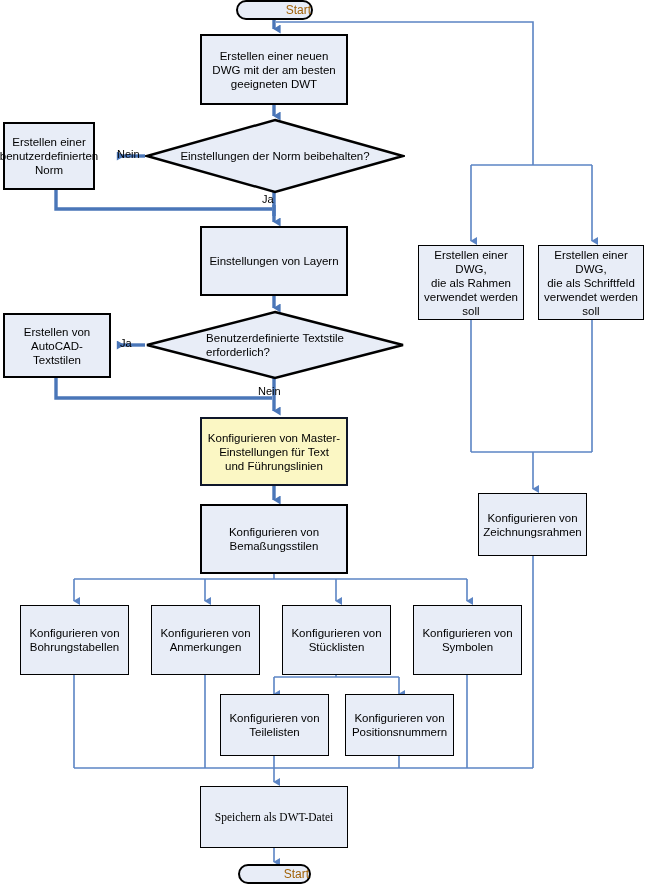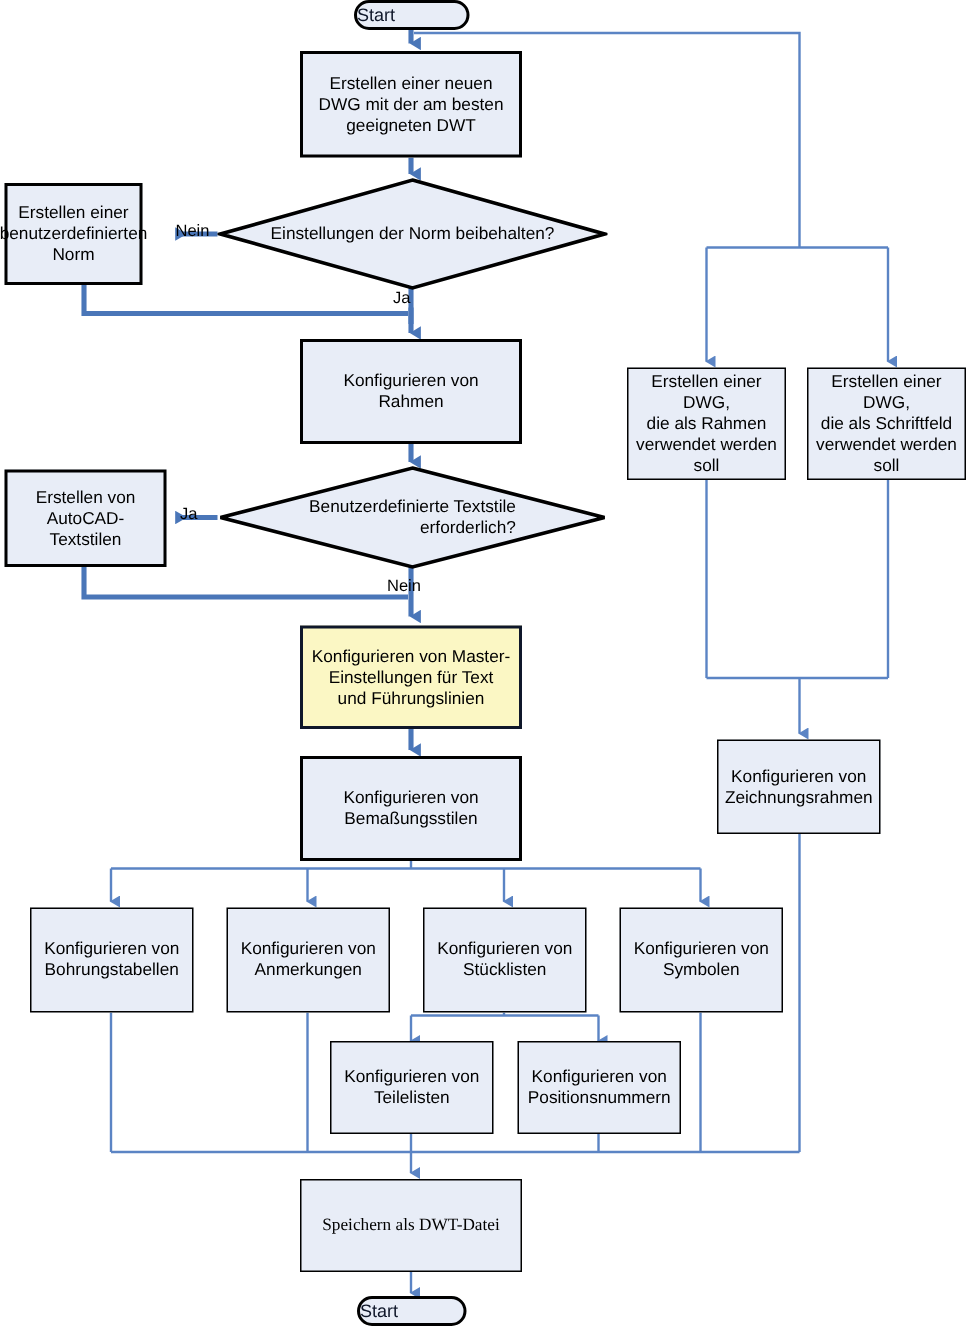--- a/index.html
+++ b/index.html
@@ -42,47 +42,47 @@
   .node.thin { border-width: 1px; }
   .node.highlight {
     background: #fbf7c4;
     border: 2px solid #0f172a;
   }
   .terminator {
     position: absolute;
     box-sizing: border-box;
     display: flex;
     align-items: center;
-    justify-content: flex-start;
+    justify-content: flex-end;
     background: #e8edf7;
     border: 2px solid #000000;
     border-radius: 11px;
     font-size: 12px;
-    color: #0f172a;
+    color: #a16207;
     z-index: 3;
   }
   .diamond-wrap {
     position: absolute;
     z-index: 3;
   }
   .diamond-wrap svg {
     position: absolute;
     left: 0;
     top: 0;
   }
   .diamond-label {
     position: absolute;
     left: 0;
     top: 0;
     width: 100%;
     height: 100%;
     display: flex;
     align-items: center;
     justify-content: center;
-    text-align: right;
+    text-align: left;
     font-size: 11.5px;
     line-height: 14px;
     color: #000;
     pointer-events: none;
   }
   .edge-label {
     position: absolute;
     font-size: 11px;
     color: #000000;
     background: transparent;
@@ -190,21 +190,21 @@
   <div class="node process" style="left:3px; top:122px; width:92px; height:68px;">
     <span class="lbl">Erstellen einer
 benutzerdefinierten
 Norm</span>
   </div>
 
   <div class="edge-label" style="left:117px; top:148px;">Nein</div>
   <div class="edge-label" style="left:262px; top:193px;">Ja</div>
 
   <div class="node process" style="left:200px; top:226px; width:148px; height:70px;">
-    <span class="lbl">Konfigurieren von Rahmen</span>
+    <span class="lbl">Einstellungen von Layern</span>
   </div>
 
   <div class="diamond-wrap" style="left:145px; top:310px; width:260px; height:70px;">
     <svg width="260" height="70" viewBox="0 0 260 70">
       <polygon points="130,2 258,35 130,68 2,35" fill="#e8edf7" stroke="#000000" stroke-width="2.4"></polygon>
     </svg>
     <div class="diamond-label lbl">Benutzerdefinierte Textstile
 erforderlich?</div>
   </div>
 

